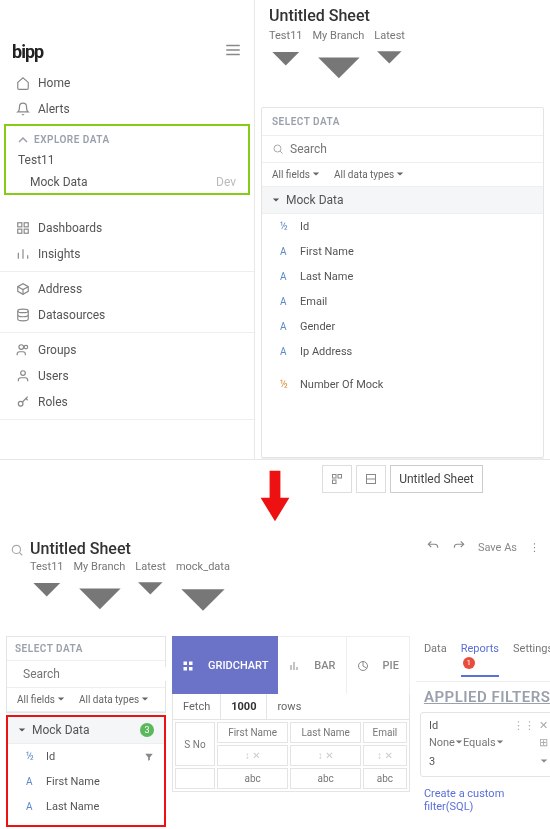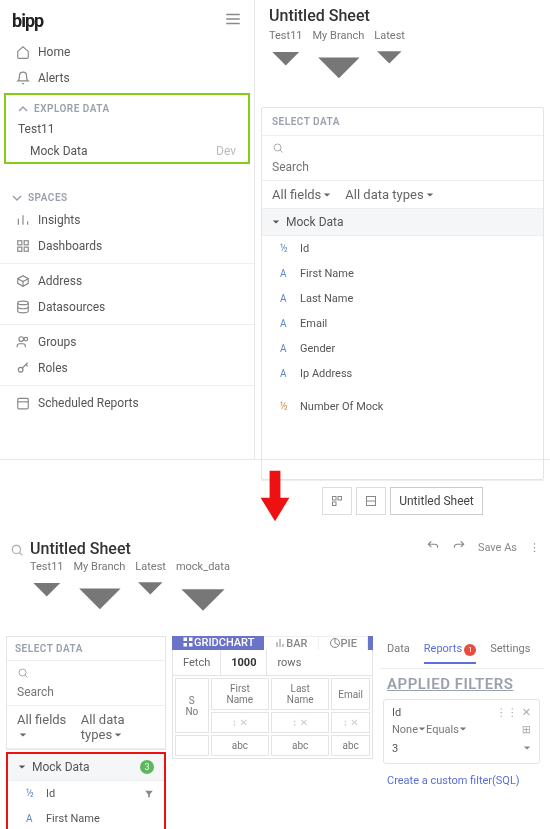--- a/index.html
+++ b/index.html
@@ -1,39 +1,39 @@
 <!DOCTYPE html>
 <html><head>
 <meta charset="utf-8">
 <style>
 * { box-sizing: border-box; margin: 0; padding: 0; font-family: -apple-system, BlinkMacSystemFont, "Segoe UI", Roboto, sans-serif; }
 body { background: #fff; width: 550px; font-size: 12px; color: #444; }
 .top-section { display: flex; height: 460px; border-bottom: 1px solid #e8e8e8; }
 .sidebar { width: 255px; padding: 8px 0; border-right: 1px solid #e8e8e8; }
-.logo-row { display: flex; justify-content: space-between; padding: 2px 12px 8px 12px; }
+.logo-row { display: flex; justify-content: space-between; padding: 2px 12px 8px 12px; margin-top: 31px; }
 .logo { font-weight: 700; font-size: 18px; letter-spacing: -1px; color: #222; }
 .hamburger { width: 18px; color: #888; }
 .nav-item { display: flex; align-items: center; gap: 8px; padding: 6px 16px; color: #555; cursor: pointer; }
 .nav-item svg { width: 14px; height: 14px; flex-shrink: 0; color: #888; }
 .section-hdr { display: flex; align-items: center; gap: 6px; padding: 8px 12px 4px 12px; color: #9aa0ac; font-size: 10px; font-weight: 600; letter-spacing: .5px; }
 .section-hdr svg { width: 10px; height: 10px; }
 .explore-box { border: 2px solid #84cc16; margin: 2px 4px 20px 4px; }
 .proj-row { padding: 4px 12px; font-size: 12px; color: #555; }
 .ds-row { display: flex; justify-content: space-between; align-items: center; padding: 4px 12px 4px 24px; font-size: 12px; color: #555; }
 .dev-tag { font-size: 12px; color: #bbb; }
 .divider { height: 1px; background: #eee; margin: 4px 0; }
 .right-panel { flex: 1; padding: 4px 6px; }
 .title-h { font-size: 16px; font-weight: 500; color: #333; padding: 2px 8px; }
 .crumbs { display: flex; gap: 10px; padding: 2px 8px 10px 8px; color: #777; font-size: 11px; }
 .select-data { border: 1px solid #e4e4e4; border-radius: 2px; }
 .sd-hdr { padding: 8px 10px; font-size: 10px; letter-spacing: .5px; color: #9aa0ac; border-bottom: 1px solid #eee; font-weight: 600; }
-.search-row { display: flex; gap: 6px; padding: 6px 10px; border-bottom: 1px solid #eee; color: #aaa; flex-direction: column; }
+.search-row { display: flex; align-items: center; gap: 6px; padding: 6px 10px; border-bottom: 1px solid #eee; color: #aaa; }
 .search-row svg { width: 12px; height: 12px; }
 .search-row input { border: none; outline: none; font-size: 12px; flex: 1; color: #555; }
-.filter-row { display: flex; gap: 14px; padding: 6px 10px; color: #666; font-size: 13px; border-bottom: 1px solid #eee; }
+.filter-row { display: flex; gap: 14px; padding: 6px 10px; color: #666; font-size: 10px; border-bottom: 1px solid #eee; }
 .filter-row span svg { width: 8px; height: 8px; margin-left: 2px; }
 .table-hdr { display: flex; align-items: center; gap: 6px; padding: 6px 10px; background: #f5f6f8; font-size: 12px; color: #555; border-bottom: 1px solid #eee; }
 .table-hdr svg { width: 8px; height: 8px; }
 .col-item { display: flex; align-items: center; gap: 8px; padding: 6px 10px 6px 18px; font-size: 11px; color: #555; }
 .col-item .ico { width: 12px; color: #5a89c8; font-size: 10px; }
 .measure .ico { color: #d88a3a; }
 .sheet-tabs { display: flex; justify-content: center; gap: 4px; padding: 6px; border-top: 1px solid #eee; margin-top: auto; }
 .sheet-tab-btn { border: 1px solid #ddd; padding: 6px 8px; background: #fff; display: flex; align-items: center; color: #888; }
 .sheet-tab-btn.active { border-color: #ccc; color: #444; }
 .sheet-tab-btn svg { width: 12px; height: 12px; }
@@ -48,21 +48,21 @@
 .b-body { display: flex; gap: 6px; padding: 0 6px 10px 6px; }
 .b-left { width: 160px; }
 .b-mid { flex: 1; }
 .b-right { width: 165px; }
 .b-box-hdr { padding: 6px 8px; font-size: 10px; letter-spacing: .5px; color: #9aa0ac; font-weight: 600; border-bottom: 1px solid #eee; }
 .b-left-box { border: 1px solid #e4e4e4; }
 .red-box { border: 2px solid #e11; margin-top: 2px; padding-bottom: 6px; }
 .count-badge { background: #5cb85c; color: #fff; border-radius: 50%; width: 14px; height: 14px; display: inline-flex; align-items: center; justify-content: center; font-size: 9px; margin-left: auto; }
 .col-item.withfilter svg.filt { width: 10px; height: 10px; margin-left: auto; color: #888; }
 .viz-row { display: flex; background: #6a73c8; }
-.viz-btn { padding: 0 10px; display: flex; align-items: flex-start; gap: 0; color: #fff; font-size: 11px; font-weight: 500; }
+.viz-btn { padding: 22px 10px; display: flex; align-items: flex-end; gap: 14px; color: #fff; font-size: 11px; font-weight: 500; }
 .viz-btn.inact { background: #fff; color: #888; border-top: 1px solid #eee; border-right: 1px solid #eee; }
 .viz-btn svg { width: 12px; height: 12px; }
 .fetch-row { display: flex; align-items: center; border: 1px solid #e4e4e4; border-top: none; }
 .fetch-row > div { padding: 6px 10px; font-size: 11px; color: #666; }
 .fetch-row .val { border-left: 1px solid #e4e4e4; border-right: 1px solid #e4e4e4; font-weight: 700; color: #333; }
 .grid-tbl { border: 1px solid #e4e4e4; border-top: none; font-size: 10px; }
 .grid-tbl tr td, .grid-tbl tr th { border: 1px solid #e4e4e4; padding: 4px 6px; text-align: center; color: #777; font-weight: 400; }
 .grid-tbl th { color: #555; }
 .x-mark { color: #ccc; font-size: 10px; }
 .tabs-r { display: flex; gap: 14px; padding: 0 8px 4px 8px; font-size: 11px; color: #777; border-bottom: 1px solid #eee; }
@@ -115,43 +115,37 @@
           </svg>
         <span>EXPLORE DATA</span>
       </div>
       <div class="proj-row">Test11</div>
       <div class="ds-row">
         <span>Mock Data</span>
         <span class="dev-tag">Dev</span>
       </div>
     </div>
 
-    <div class="section-hdr">
-      <svg viewBox="0 0 10 10">
-          <path d="M1 3l4 4 4-4" stroke="currentColor" fill="none" stroke-width="1.5"></path>
-        </svg>
-      <span>SPACES</span>
-    </div>
-    <div class="nav-item">
-      <svg viewBox="0 0 24 24" fill="none" stroke="currentColor" stroke-width="2">
-          <line x1="4" y1="20" x2="4" y2="10"></line>
-          <line x1="12" y1="20" x2="12" y2="4"></line>
-          <line x1="20" y1="20" x2="20" y2="14"></line>
-        </svg>
-      <span>Insights</span>
-    </div>
     <div class="nav-item">
       <svg viewBox="0 0 24 24" fill="none" stroke="currentColor" stroke-width="2">
           <rect x="3" y="3" width="7" height="7"></rect>
           <rect x="14" y="3" width="7" height="7"></rect>
           <rect x="3" y="14" width="7" height="7"></rect>
           <rect x="14" y="14" width="7" height="7"></rect>
         </svg>
       <span>Dashboards</span>
     </div>
+    <div class="nav-item">
+      <svg viewBox="0 0 24 24" fill="none" stroke="currentColor" stroke-width="2">
+          <line x1="4" y1="20" x2="4" y2="10"></line>
+          <line x1="12" y1="20" x2="12" y2="4"></line>
+          <line x1="20" y1="20" x2="20" y2="14"></line>
+        </svg>
+      <span>Insights</span>
+    </div>
     <div class="divider"></div>
     <div class="nav-item">
       <svg viewBox="0 0 24 24" fill="none" stroke="currentColor" stroke-width="2">
           <path d="M21 16V8l-9-5-9 5v8l9 5 9-5z"></path>
           <path d="M3 8l9 5 9-5"></path>
           <line x1="12" y1="22" x2="12" y2="13"></line>
         </svg>
       <span>Address</span>
     </div>
     <div class="nav-item">
@@ -166,34 +160,34 @@
     <div class="nav-item">
       <svg viewBox="0 0 24 24" fill="none" stroke="currentColor" stroke-width="2">
           <circle cx="9" cy="7" r="4"></circle>
           <path d="M2 21v-2a4 4 0 014-4h6a4 4 0 014 4v2"></path>
           <circle cx="17" cy="7" r="3"></circle>
         </svg>
       <span>Groups</span>
     </div>
     <div class="nav-item">
       <svg viewBox="0 0 24 24" fill="none" stroke="currentColor" stroke-width="2">
+          <circle cx="12" cy="7" r="4"></circle>
+          <path d="M4 21v-2a4 4 0 014-4h8a4 4 0 014 4v2"></path>
+        </svg>
+      <span>Users</span>
+    </div>
+    <div class="nav-item">
+      <svg viewBox="0 0 24 24" fill="none" stroke="currentColor" stroke-width="2">
           <circle cx="8" cy="15" r="4"></circle>
           <line x1="11" y1="12" x2="20" y2="3"></line>
           <line x1="17" y1="6" x2="20" y2="9"></line>
         </svg>
       <span>Roles</span>
     </div>
     <div class="divider"></div>
-    <div class="nav-item">
-      <svg viewBox="0 0 24 24" fill="none" stroke="currentColor" stroke-width="2">
-          <rect x="3" y="4" width="18" height="18" rx="2"></rect>
-          <line x1="3" y1="10" x2="21" y2="10"></line>
-        </svg>
-      <span>Scheduled Reports</span>
-    </div>
   </div>
 
   <div class="right-panel">
     <div class="right-panel-inner">
       <div class="title-h">Untitled Sheet</div>
       <div class="crumbs">
         <span><span>Test11</span><svg viewBox="0 0 10 10">
               <path d="M1 3l4 4 4-4" fill="currentColor"></path>
             </svg></span>
         <span><span>My Branch</span><svg viewBox="0 0 10 10">

